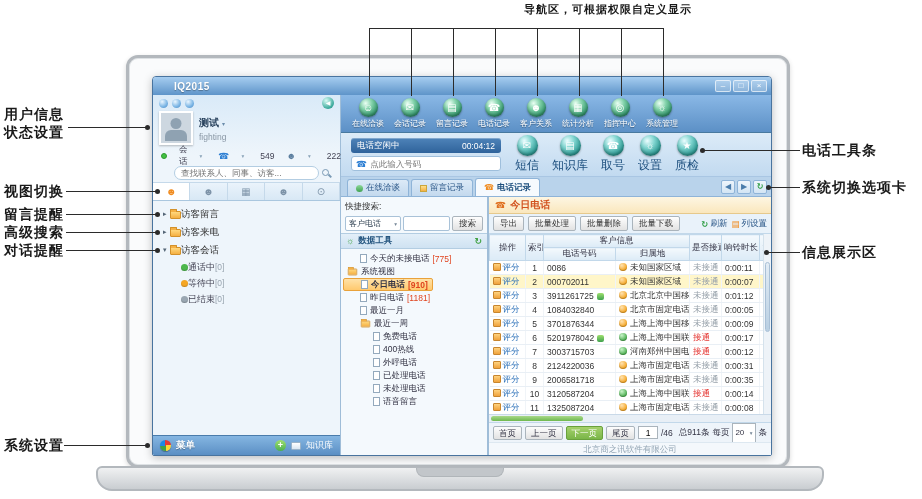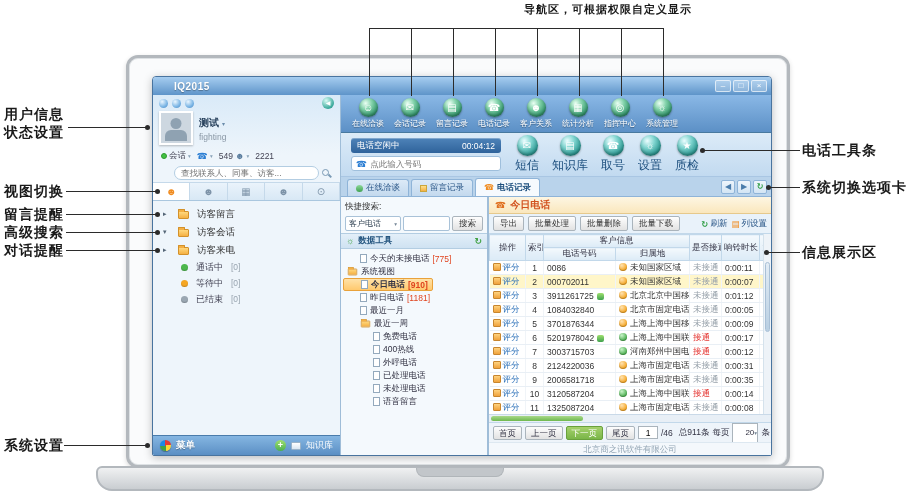--- a/index.html
+++ b/index.html
@@ -30,34 +30,34 @@
   background:radial-gradient(circle at 35% 30%,#d8fbf4,#3aa99b 70%,#25857a)}
 .ucard{height:40px;display:flex;padding:2px 6px;gap:6px}
 .avatar{width:34px;height:34px;background:#cdd7e0;border:2px solid #fff;box-shadow:0 1px 2px rgba(0,0,0,.25);position:relative;flex:none}
 .avatar::before{content:"";position:absolute;left:50%;top:5px;transform:translateX(-50%);width:11px;height:11px;border-radius:50%;background:#8fa2b2}
 .avatar::after{content:"";position:absolute;left:50%;bottom:2px;transform:translateX(-50%);width:22px;height:11px;border-radius:6px 6px 0 0;background:#8fa2b2}
 .uinfo{display:flex;flex-direction:column;justify-content:center;gap:2px;min-width:0}
 .unrow{display:flex;align-items:center;gap:3px}
 .uname{font-size:10px;font-weight:bold;color:#223c58}
 .uarrow{font-size:6px;color:#6b8cab}
 .usig{font-size:8.5px;color:#8a98a6}
-.ustats{height:14px;display:flex;align-items:center;gap:2px;padding:0 8px;font-size:8.5px;color:#445}
+.ustats{height:14px;display:flex;align-items:center;gap:12px;padding:0 8px;font-size:8.5px;color:#445}
 .gdot{width:6px;height:6px;border-radius:50%;background:#43c143;border:1px solid #2f9a2f;flex:none}
 .sarw{font-size:5.5px;color:#8aa3b8;margin-right:4px}
 .sph{color:#2d7fd3;font-size:9px}
 .spp{color:#5a7d9e;font-size:9px}
 .ssearch{padding:3px 21px;height:19px;position:relative}
 .s-in{width:100%;height:14px;border:1px solid #b3cde2;border-radius:8px;font-size:8.5px;padding:0 18px 0 6px;color:#555;background:#fff;outline:none}
 .mag{position:absolute;right:11px;top:6px;width:7px;height:7px;border:1.5px solid #7a9ab5;border-radius:50%}
 .mag::after{content:"";position:absolute;left:5px;top:5px;width:4px;height:1.5px;background:#7a9ab5;transform:rotate(45deg)}
 .vtabs{height:19px;flex:none;display:flex;border-top:1px solid #c5d9ea;border-bottom:1px solid #aac7df;background:linear-gradient(#eaf3fb,#d8e8f5)}
 .vtab{flex:1;display:flex;align-items:center;justify-content:center;border-right:1px solid #c5d9ea;color:#7d93a8;font-size:10px}
 .vtab.act{background:#fff;color:#f08b1f}
 .stree{padding-top:4px;flex:1;overflow:hidden}
-.srow{height:18px;display:flex;align-items:center;gap:8px;padding-left:10px;font-size:9.5px;color:#333}
+.srow{height:18px;display:flex;align-items:center;gap:0;padding-left:10px;font-size:9.5px;color:#333}
 .srow.child{height:16px;padding-left:28px;font-size:9px;color:#445}
 .arw{width:7px;font-size:7px;color:#567;flex:none}
 .fold{width:11px;height:8px;background:linear-gradient(#ffd87e,#f5b043);border:1px solid #d3912a;border-radius:1px;position:relative;flex:none;margin-top:2px}
 .fold::before{content:"";position:absolute;left:-1px;top:-3px;width:5px;height:2px;background:#f5b043;border:1px solid #d3912a;border-bottom:none;border-radius:1px 1px 0 0}
 .cdot{width:7px;height:7px;border-radius:50%;flex:none;box-shadow:inset 0 -1px 1px rgba(0,0,0,.2)}
 .cg{background:#4db84d}.co{background:#f5a623}.cgr{background:#9aa7b2}.cr{background:#e05545}
 .cnt0{color:#99a5b0;font-size:8.5px}
 .sbot{height:20px;flex:none;background:linear-gradient(#85b6e2,#5b8fc4);border-top:1px solid #4a7cab;display:flex;align-items:center;gap:5px;padding:0 7px;color:#fff}
 .pin{width:11px;height:11px;border-radius:50%;background:conic-gradient(#e53935 0 25%,#fdd835 0 50%,#43a047 0 75%,#1e88e5 0);box-shadow:0 1px 1px rgba(0,0,0,.3);flex:none}
 .menu-l{font-size:9.5px;font-weight:bold;text-shadow:0 1px 1px rgba(0,0,0,.3)}
@@ -145,21 +145,21 @@
 .c-idx{text-align:center}
 .vsb{position:absolute;right:0;top:0;bottom:0;width:8px;background:#eef3f8;border-left:1px solid #d5e2ec}
 .vth{position:absolute;left:1px;top:28px;width:5px;height:70px;background:linear-gradient(#e2ecf5,#b9cfe2);border:1px solid #a9c0d6;border-radius:3px}
 .hsb{height:8px;flex:none;background:#e8eff6;border-top:1px solid #c9d9e8;position:relative}
 .hth{position:absolute;left:2px;top:1px;width:92px;height:5px;background:linear-gradient(#a8d989,#6fb84f);border-radius:3px}
 .pager{height:20px;flex:none;background:#eef4fa;border-top:1px solid #c2d8ea;display:flex;align-items:center;gap:3px;padding:0 4px;font-size:8.5px;color:#334;white-space:nowrap}
 .pbtn{height:14px;padding:0 5px;border:1px solid #aab4bc;border-radius:2px;background:linear-gradient(#fdfdfd,#e2e2e2);font-size:8.5px;line-height:12px}
 .pbtn.grn{background:linear-gradient(#a5d06c,#7ab648);border-color:#69a13c;color:#fff}
 .pgin{width:20px;height:13px;border:1px solid #aab4bc;text-align:center;font-size:8.5px;outline:none;padding:0}
 .psp{flex:1}
-.ppsel{width:24px;height:20px;border:1px solid #aab4bc;background:#fff;display:flex;align-items:center;justify-content:space-between;padding:0 12px;font-size:8px}
+.ppsel{width:24px;height:20px;border:1px solid #aab4bc;background:#fff;display:flex;align-items:center;justify-content:space-between;padding:0 2px;font-size:8px}
 .foot{height:13px;flex:none;background:#f4f8fc;border-top:1px solid #dde8f1;text-align:center;font-size:8.5px;color:#93a5b4;line-height:12px}
 
 .ah{position:absolute;height:1px;background:#2b2b2b;z-index:30}
 .av{position:absolute;width:1px;background:#2b2b2b;z-index:30}
 .adot{position:absolute;width:5px;height:5px;border-radius:50%;background:#2b2b2b;z-index:31}
 .albl{position:absolute;font-size:14px;font-weight:bold;color:#1a1a1a;letter-spacing:1px;z-index:31;white-space:nowrap}
 .albl.top{font-size:11px;width:352px;text-align:right}
 </style>
 </head>
 <body>
@@ -229,28 +229,28 @@
               <span>⊙</span>
             </div>
         </div>
         <div class="stree">
           <div class="srow">
             <span class="arw">▸</span>
             <span class="fold"></span>
             <span>访客留言</span>
           </div>
           <div class="srow">
+            <span class="arw">▸</span>
+            <span class="fold"></span>
+            <span>访客来电</span>
+          </div>
+          <div class="srow">
             <span class="arw">▾</span>
             <span class="fold"></span>
             <span>访客会话</span>
-          </div>
-          <div class="srow">
-            <span class="arw">▸</span>
-            <span class="fold"></span>
-            <span>访客来电</span>
           </div>
           <div class="srow child">
             <span class="cdot cg"></span>
             <span>通话中</span>
             <span class="cnt0">[0]</span>
           </div>
           <div class="srow child">
             <span class="cdot co"></span>
             <span>等待中</span>
             <span class="cnt0">[0]</span>

